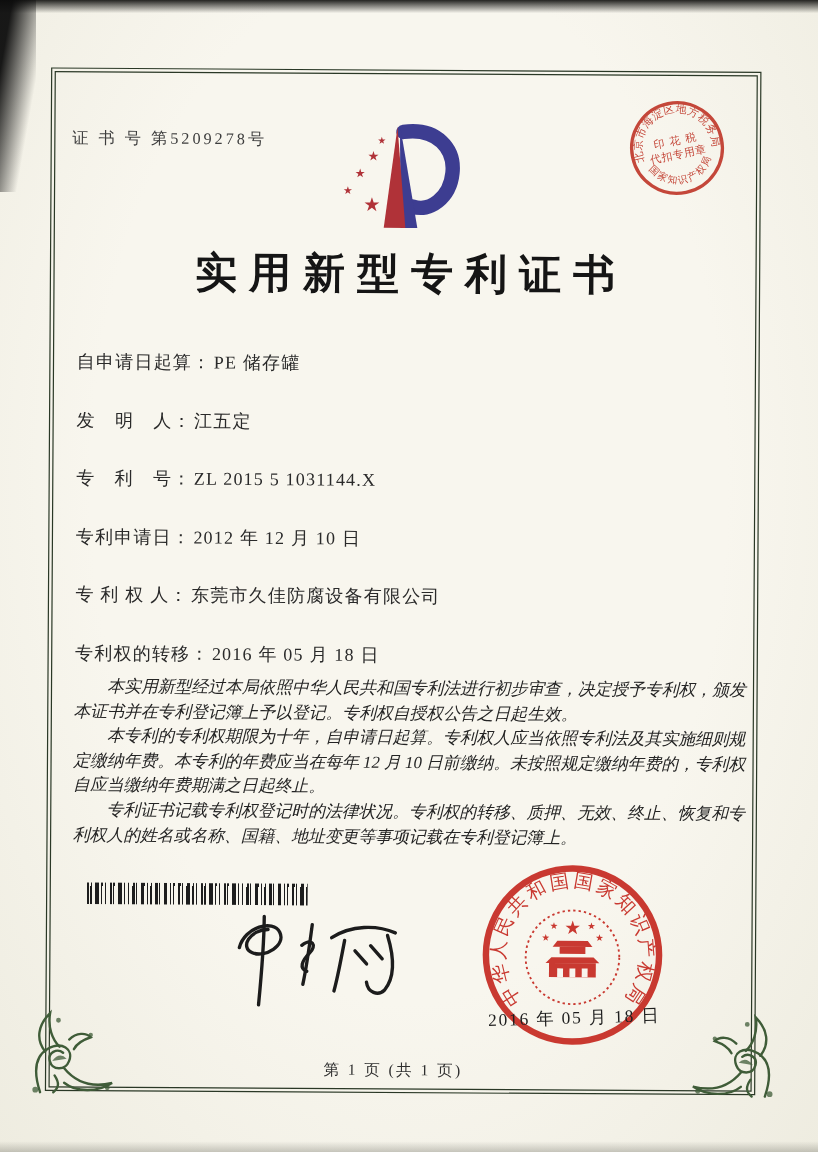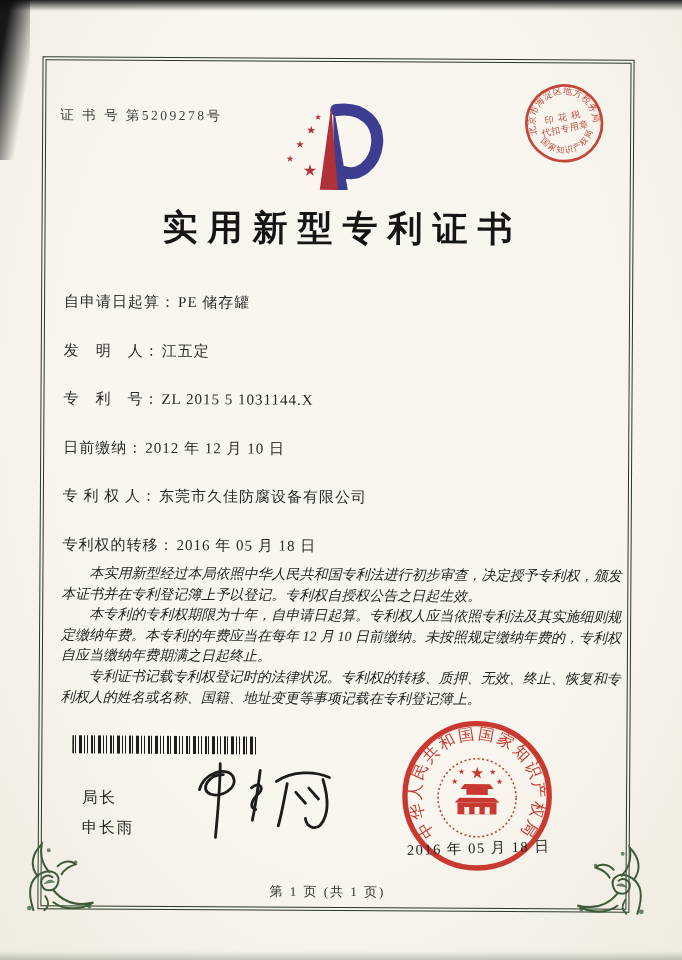--- a/index.html
+++ b/index.html
@@ -131,42 +131,38 @@
       <div class="field">
         <span class="lbl">自申请日起算：</span><span>PE 储存罐</span>
       </div>
       <div class="field">
         <span class="lbl">发　明　人：</span><span>江五定</span>
       </div>
       <div class="field">
         <span class="lbl">专　利　号：</span><span>ZL 2015 5 1031144.X</span>
       </div>
       <div class="field">
-        <span class="lbl">日前缴纳：</span><span>2012 年 12 月 10 日</span>
+        <span class="lbl">专利申请日：</span><span>2012 年 12 月 10 日</span>
       </div>
       <div class="field">
         <span class="lbl">专 利 权 人：</span><span>东莞市久佳防腐设备有限公司</span>
       </div>
       <div class="field">
         <span class="lbl">专利权的转移：</span><span>2016 年 05 月 18 日</span>
       </div>
     </div>
 
     <div class="body-text">
       <p>本实用新型经过本局依照中华人民共和国专利法进行初步审查，决定授予专利权，颁发本证书并在专利登记簿上予以登记。专利权自授权公告之日起生效。</p>
       <p>本专利的专利权期限为十年，自申请日起算。专利权人应当依照专利法及其实施细则规定缴纳年费。本专利的年费应当在每年 12 月 10 日前缴纳。未按照规定缴纳年费的，专利权自应当缴纳年费期满之日起终止。</p>
       <p>专利证书记载专利权登记时的法律状况。专利权的转移、质押、无效、终止、恢复和专利权人的姓名或名称、国籍、地址变更等事项记载在专利登记簿上。</p>
     </div>
 
     <div class="barcode"></div>
 
-    <div class="issuer">
-      <div>局长</div>
-      <div>申长雨</div>
-    </div>
 
     <svg class="signature" viewBox="0 0 140 85">
       <g fill="none" stroke="#1c1c1c" stroke-width="2.6" stroke-linecap="round">
         <path d="M14 30 C 18 14 40 8 45 18 C 50 28 34 38 24 34 C 14 30 22 16 36 16"></path>
         <path d="M33 6 C 33 28 31 52 29 74"></path>
         <path d="M62 28 C 70 22 74 28 68 34 C 62 40 60 46 66 48"></path>
         <path d="M70 12 C 68 28 66 44 63 58"></path>
         <path d="M85 22 C 100 12 120 12 134 18"></path>
         <path d="M95 24 C 92 40 90 52 87 63"></path>
         <path d="M128 20 C 133 36 134 52 126 62 C 121 67 113 64 112 56"></path>

